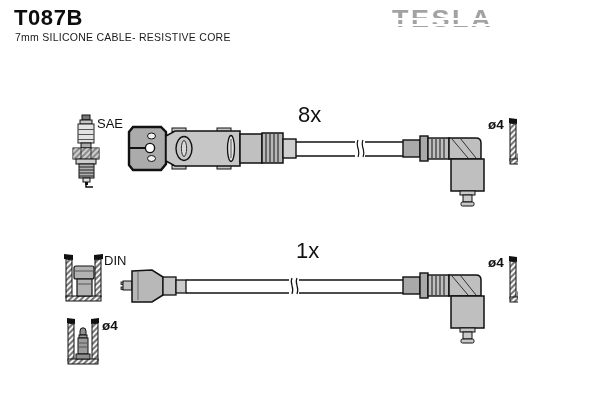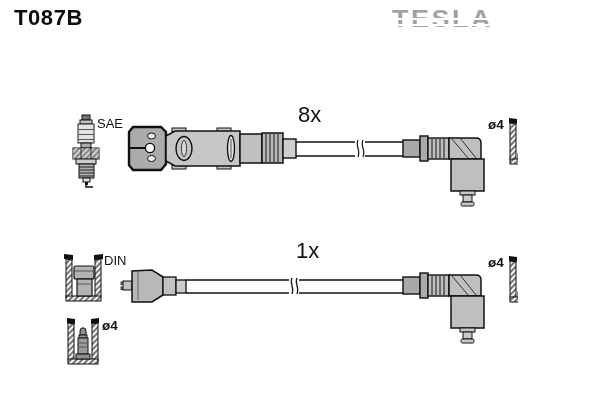--- a/index.html
+++ b/index.html
@@ -31,20 +31,21 @@
   .qty{font-size:22px;}
   .std{font-size:13px;}
   .dia{font-size:13.5px;font-weight:bold;}
 </style>
 </head>
 <body>
 
 <div class="screen">
 
   <div class="part-number">T087B</div>
+  <div class="subtitle">7mm SILICONE CABLE- RESISTIVE CORE</div>
 
   <div class="logo">
     <span class="word">TESLA</span>
     <i class="stripe s1"></i>
     <i class="stripe s2"></i>
   </div>
 
   <svg class="art" width="600" height="400" viewBox="0 0 600 400">
     <defs>
       <pattern id="hatch" width="4" height="4" patternUnits="userSpaceOnUse" patternTransform="rotate(45)">

